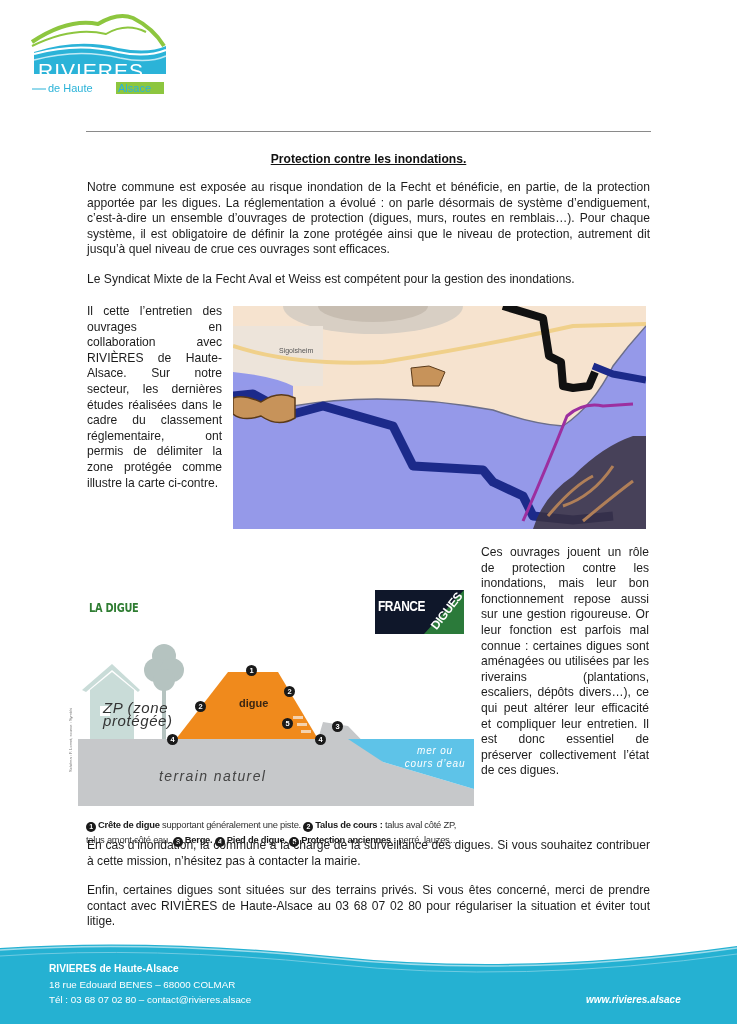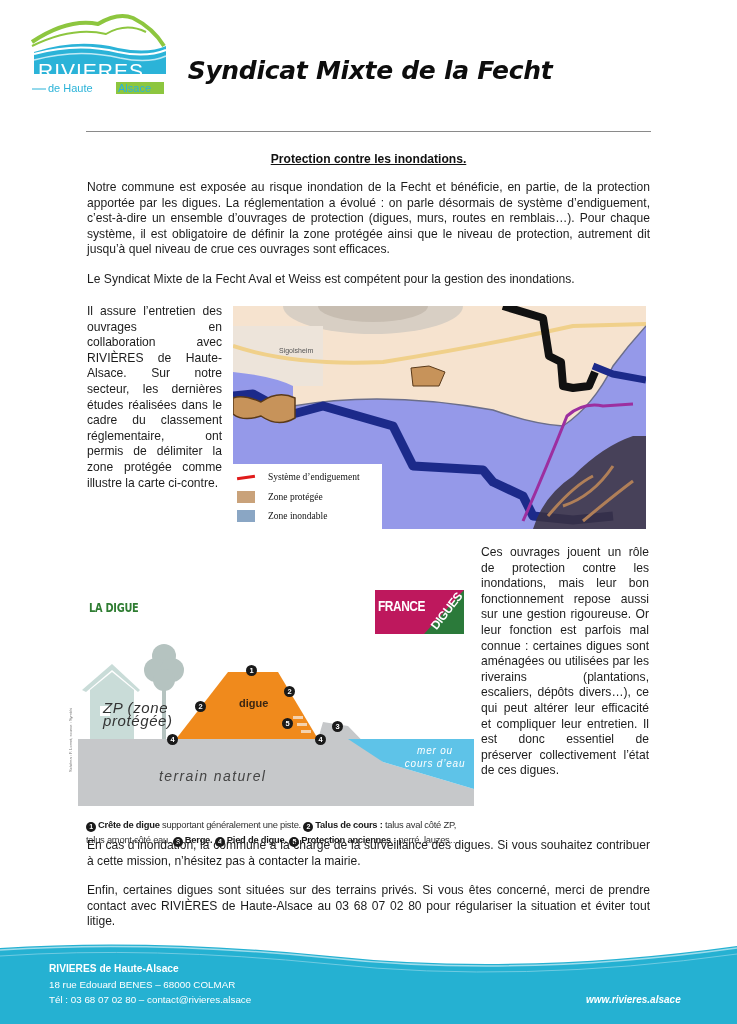--- a/index.html
+++ b/index.html
@@ -31,21 +31,21 @@
   .legend { position: absolute; left: 0; bottom: 0; width: 149px; height: 65px; background: #ffffff; }
   .legend-row { position: absolute; left: 4px; display: flex; align-items: center;
                 font-family: "Liberation Serif", "DejaVu Serif", serif; font-size: 9.5px; color: #111; }
   .legend-swatch { width: 18px; height: 12px; margin-right: 13px; }
   .legend-line { width: 18px; height: 3px; background: #e01b1b; margin-right: 13px; transform: rotate(-8deg); }
 
   
   .diagram { position: absolute; left: 78px; top: 584px; width: 396px; height: 275px; }
   .la-digue { position: absolute; left: 11px; top: 17px; font-family: "DejaVu Sans", sans-serif;
               font-weight: bold; font-size: 11.5px; color: #2f7d32; letter-spacing: -0.3px; transform: scaleX(0.85); transform-origin: left; }
-  .fd-logo { position: absolute; left: 297px; top: 6px; width: 89px; height: 44px; background: #be185d; overflow: hidden; }
+  .fd-logo { position: absolute; left: 297px; top: 6px; width: 89px; height: 44px; background: #0f172a; overflow: hidden; }
   .fd-france { position: absolute; left: 3px; top: 8px; font-weight: bold; font-size: 14px; color: #ffffff;
                letter-spacing: -0.5px; transform: scaleX(0.85); transform-origin: left; }
   .fd-green { position: absolute; right: 0; top: 0; width: 50px; height: 44px; background: #2b7a3a;
               clip-path: polygon(100% 0, 100% 100%, 20% 100%); }
   .fd-digues { position: absolute; left: 50px; top: 14px; font-weight: bold; font-size: 12px; color: #ffffff;
                transform: rotate(-52deg); letter-spacing: -0.5px; }
   .zp-text { position: absolute; left: 25px; top: 117px; font-style: italic; font-size: 15px; color: #333;
              line-height: 13px; text-align: left; letter-spacing: 0.6px; }
   .digue-label { position: absolute; left: 161px; top: 113px; font-weight: bold; font-size: 11px; color: #3a2612; }
   .terrain { position: absolute; left: 81px; top: 184px; font-style: italic; font-size: 14px; color: #444; letter-spacing: 1.4px; }
@@ -81,62 +81,47 @@
     <path d="M6 48 Q50 36 92 46 Q120 52 138 44" stroke="#bfe9f5" stroke-width="1.5" fill="none"></path>
     <text x="10" y="66" font-family="Liberation Sans, sans-serif" font-size="21" fill="#ffffff" letter-spacing="1">RIVIERES</text>
     <line x1="4" y1="77" x2="18" y2="77" stroke="#2bb3d8" stroke-width="1"></line>
     <text x="20" y="80" font-family="Liberation Sans, sans-serif" font-size="11" fill="#2bb3d8">de Haute</text>
     <rect x="88" y="70" width="48" height="12" fill="#8dc63f"></rect>
     <text x="90" y="80" font-family="Liberation Sans, sans-serif" font-size="11" fill="#2bb3d8">Alsace</text>
   </svg>
 </div>
 
 <div class="title">
-  <div>Syndicat Mixte de la Fecht</div>
 </div>
 <div class="rule"></div>
 
 <div class="heading">Protection contre les inondations.</div>
 <p class="txt p1">Notre commune est exposée au risque inondation de la Fecht et bénéficie, en partie, de la protection apportée par les digues. La réglementation a évolué : on parle désormais de système d’endiguement, c’est-à-dire un ensemble d’ouvrages de protection (digues, murs, routes en remblais…). Pour chaque système, il est obligatoire de définir la zone protégée ainsi que le niveau de protection, autrement dit jusqu’à quel niveau de crue ces ouvrages sont efficaces.</p>
 <p class="txt p2">Le Syndicat Mixte de la Fecht Aval et Weiss est compétent pour la gestion des inondations.</p>
-<p class="txt p3">Il assure l’entretien des ouvrages en collaboration avec RIVIÈRES de Haute-Alsace. Sur notre secteur, les dernières études réalisées dans le cadre du classement réglementaire, ont permis de délimiter la zone protégée comme illustre la carte ci-contre.</p>
+<p class="txt p3">Il cette l’entretien des ouvrages en collaboration avec RIVIÈRES de Haute-Alsace. Sur notre secteur, les dernières études réalisées dans le cadre du classement réglementaire, ont permis de délimiter la zone protégée comme illustre la carte ci-contre.</p>
 
 <div class="map">
   <svg width="413" height="223" viewBox="0 0 413 223">
     <rect width="413" height="223" fill="#f6e3cf"></rect>
     <ellipse cx="140" cy="0" rx="90" ry="28" fill="#d8cfc4"></ellipse>
     <ellipse cx="140" cy="0" rx="55" ry="16" fill="#c7bdb1"></ellipse>
     <rect x="0" y="20" width="90" height="60" fill="#ede4da"></rect>
     <path d="M0 40 Q60 60 150 56 Q250 40 340 20 L413 18" stroke="#f0d08a" stroke-width="4" fill="none"></path>
     <path d="M0 66 Q40 70 60 80 L60 100 Q150 84 260 104 Q300 118 330 120 Q360 100 380 60 Q395 40 413 20 L413 223 L0 223 Z" fill="#8c92ec" opacity="0.92"></path>
     <path d="M60 100 Q150 84 260 104 Q300 118 330 120 Q360 100 380 60 Q395 40 413 20" stroke="#6b6e8a" stroke-width="1.5" fill="none"></path>
     <path d="M0 90 L20 88 L42 100 L60 108 L90 100 L160 120 L180 160 L250 164 L260 176 L290 190 L300 210 L340 214 L380 210" stroke="#1c2a8a" stroke-width="9" fill="none" stroke-linejoin="round"></path>
     <path d="M360 60 L380 68 L413 74" stroke="#1c2a8a" stroke-width="7" fill="none"></path>
     <path d="M270 0 L310 12 L316 50 L328 56 L330 80 L340 82 L356 80 L362 66" stroke="#111111" stroke-width="8" fill="none" stroke-linejoin="round"></path>
     <path d="M0 92 Q10 88 28 96 Q45 84 62 92 L62 112 Q45 122 28 110 Q10 116 0 108 Z" fill="#c7935a" stroke="#5a3a1a" stroke-width="1.5"></path>
     <path d="M178 62 L196 60 L212 66 L206 80 L180 80 Z" fill="#c7935a" stroke="#5a3a1a" stroke-width="1"></path>
     <path d="M290 215 Q310 170 334 110 Q350 96 370 100 L400 98" stroke="#9c2fa0" stroke-width="3" fill="none"></path>
     <path d="M300 223 Q310 190 340 170 Q370 140 400 130 L413 130 L413 223 Z" fill="#3a3140" opacity="0.85"></path>
     <path d="M315 210 Q340 180 360 170 M330 200 Q360 190 380 160 M350 215 Q380 190 400 175" stroke="#b07f58" stroke-width="3" fill="none"></path>
   </svg>
   <div class="map-label" style="left:46px; top:41px; font-size:7px;">Sigolsheim</div>
-  <div class="legend">
-    <div class="legend-row" style="top:8px;">
-      <span class="legend-line"></span>
-      <span>Système d’endiguement</span>
-    </div>
-    <div class="legend-row" style="top:27px;">
-      <span class="legend-swatch" style="background:#c9a27a;"></span>
-      <span>Zone protégée</span>
-    </div>
-    <div class="legend-row" style="top:46px;">
-      <span class="legend-swatch" style="background:#8aa6c4;"></span>
-      <span>Zone inondable</span>
-    </div>
-  </div>
 </div>
 
 <div class="diagram">
   <div class="la-digue">LA DIGUE</div>
   <div class="fd-logo">
     <div class="fd-france">FRANCE</div>
     <div class="fd-green"></div>
     <div class="fd-digues">DIGUES</div>
   </div>
   <svg width="396" height="230" viewBox="0 0 396 230" style="position:absolute;left:0;top:0;">

